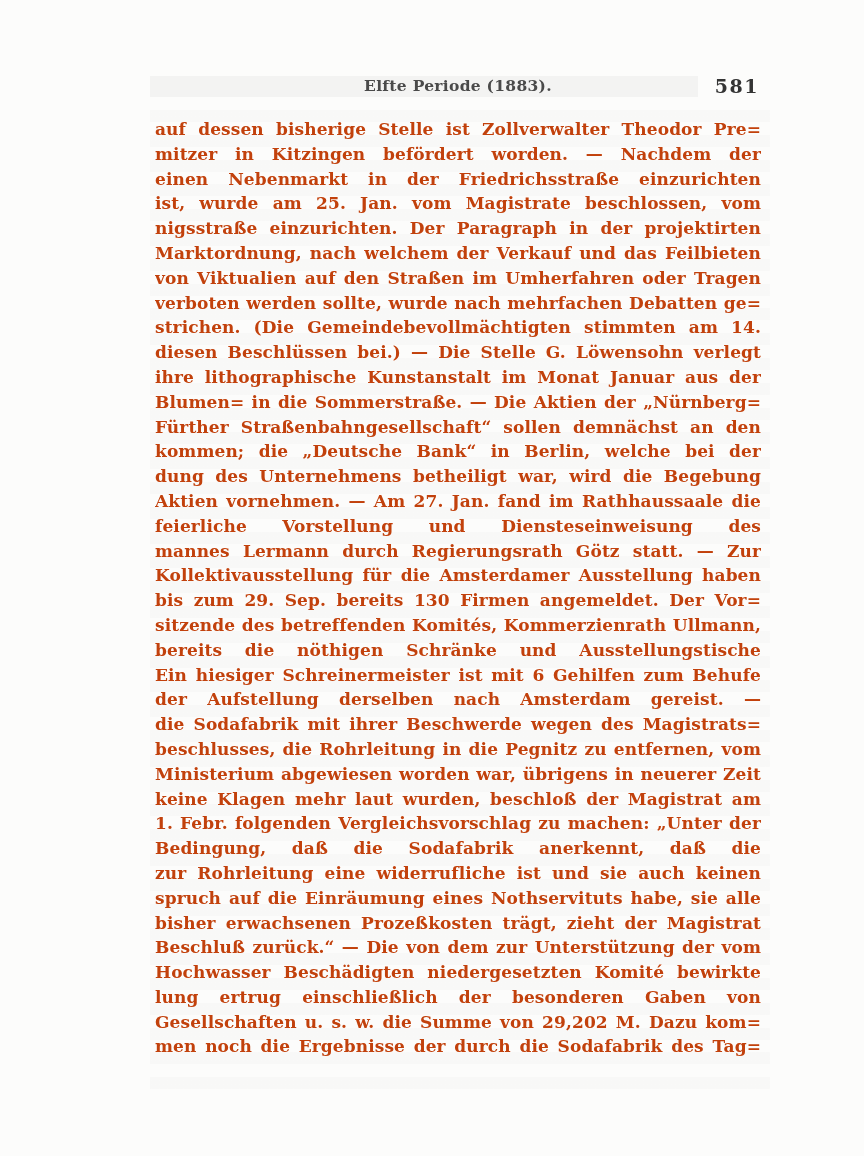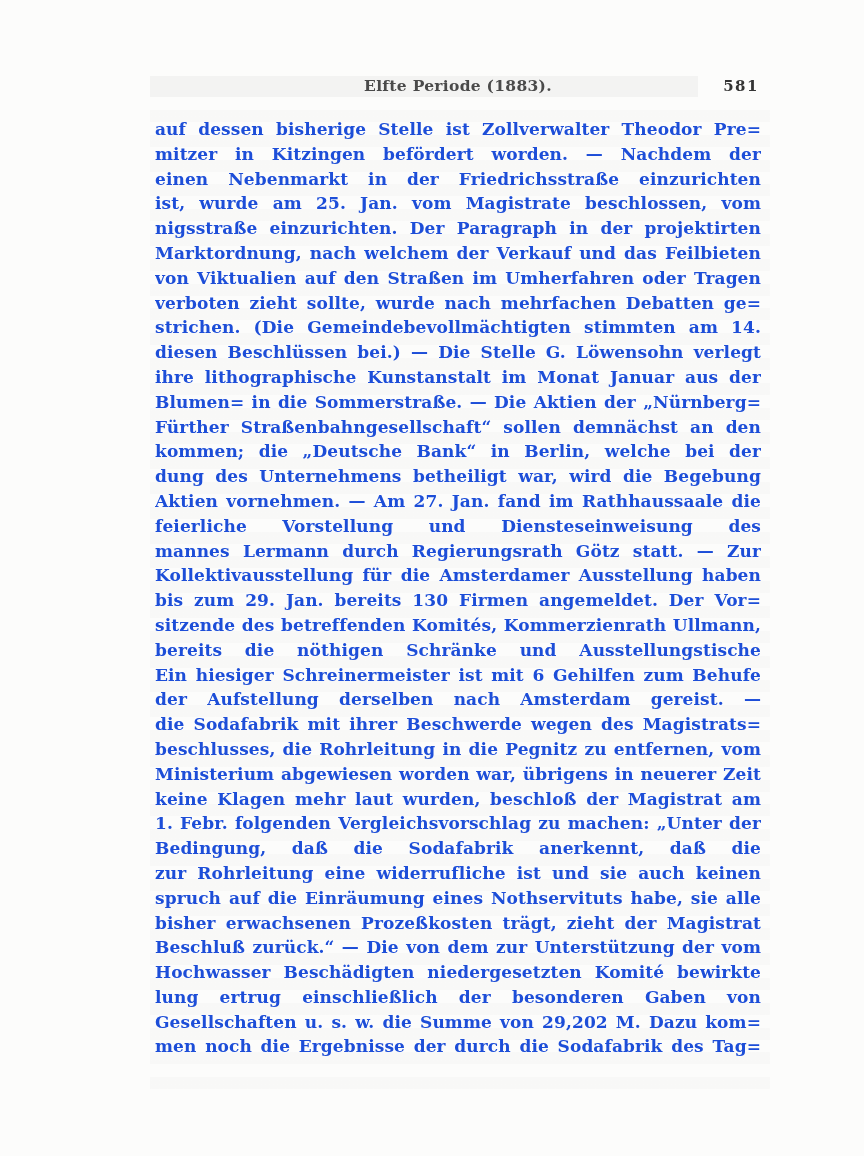--- a/index.html
+++ b/index.html
@@ -53,32 +53,32 @@
     font-size: 15.5px;
     font-weight: 700;
     color: #4a4a4a;
     letter-spacing: 0.3px;
     line-height: 24px;
   }
   .page-number {
     position: absolute;
     right: 2px;
     top: 0;
-    font-size: 15px;
+    font-size: 19px;
     font-weight: 700;
     color: #343434;
     letter-spacing: 1.5px;
     line-height: 24px;
   }
   .page-body {
     position: absolute;
     left: 155px;
     top: 117px;
     width: 606px;
-    color: #1d4ed8;
+    color: #c2410c;
     font-size: 17px;
     font-weight: 700;
   }
   .text-line {
     height: 24.8px;
     line-height: 24.8px;
     text-align: justify;
     text-align-last: justify;
     overflow: hidden;
     white-space: normal;
@@ -98,33 +98,33 @@
   </div>
 
   <div class="page-body" id="page-body">
       <div class="text-line">auf dessen bisherige Stelle ist Zollverwalter Theodor Pre=</div>
       <div class="text-line">mitzer in Kitzingen befördert worden. — Nachdem der Versuch,</div>
       <div class="text-line">einen Nebenmarkt in der Friedrichsstraße einzurichten mißlungen</div>
       <div class="text-line">ist, wurde am 25. Jan. vom Magistrate beschlossen, vom Monat</div>
       <div class="text-line">nigsstraße einzurichten. Der Paragraph in der projektirten</div>
       <div class="text-line">Marktordnung, nach welchem der Verkauf und das Feilbieten</div>
       <div class="text-line">von Viktualien auf den Straßen im Umherfahren oder Tragen</div>
-      <div class="text-line">verboten zieht sollte, wurde nach mehrfachen Debatten ge=</div>
+      <div class="text-line">verboten werden sollte, wurde nach mehrfachen Debatten ge=</div>
       <div class="text-line">strichen. (Die Gemeindebevollmächtigten stimmten am 14. März</div>
       <div class="text-line">diesen Beschlüssen bei.) — Die Stelle G. Löwensohn verlegt</div>
       <div class="text-line">ihre lithographische Kunstanstalt im Monat Januar aus der</div>
       <div class="text-line">Blumen= in die Sommerstraße. — Die Aktien der „Nürnberg=</div>
       <div class="text-line">Fürther Straßenbahngesellschaft“ sollen demnächst an den Markt</div>
       <div class="text-line">kommen; die „Deutsche Bank“ in Berlin, welche bei der Grün=</div>
       <div class="text-line">dung des Unternehmens betheiligt war, wird die Begebung der</div>
       <div class="text-line">Aktien vornehmen. — Am 27. Jan. fand im Rathhaussaale die</div>
       <div class="text-line">feierliche Vorstellung und Diensteseinweisung des Bezirksamt=</div>
       <div class="text-line">mannes Lermann durch Regierungsrath Götz statt. — Zur</div>
       <div class="text-line">Kollektivausstellung für die Amsterdamer Ausstellung haben sich</div>
-      <div class="text-line">bis zum 29. Jan. bereits 130 Firmen angemeldet. Der Vor=</div>
+      <div class="text-line">bis zum 29. Sep. bereits 130 Firmen angemeldet. Der Vor=</div>
       <div class="text-line">sitzende des betreffenden Komités, Kommerzienrath Ullmann, hat</div>
       <div class="text-line">bereits die nöthigen Schränke und Ausstellungstische angekauft.</div>
       <div class="text-line">Ein hiesiger Schreinermeister ist mit 6 Gehilfen zum Behufe</div>
       <div class="text-line">der Aufstellung derselben nach Amsterdam gereist. — Nachdem</div>
       <div class="text-line">die Sodafabrik mit ihrer Beschwerde wegen des Magistrats=</div>
       <div class="text-line">beschlusses, die Rohrleitung in die Pegnitz zu entfernen, vom</div>
       <div class="text-line">Ministerium abgewiesen worden war, übrigens in neuerer Zeit</div>
       <div class="text-line">keine Klagen mehr laut wurden, beschloß der Magistrat am</div>
       <div class="text-line">1. Febr. folgenden Vergleichsvorschlag zu machen: „Unter der</div>
       <div class="text-line">Bedingung, daß die Sodafabrik anerkennt, daß die Bewilligung</div>

